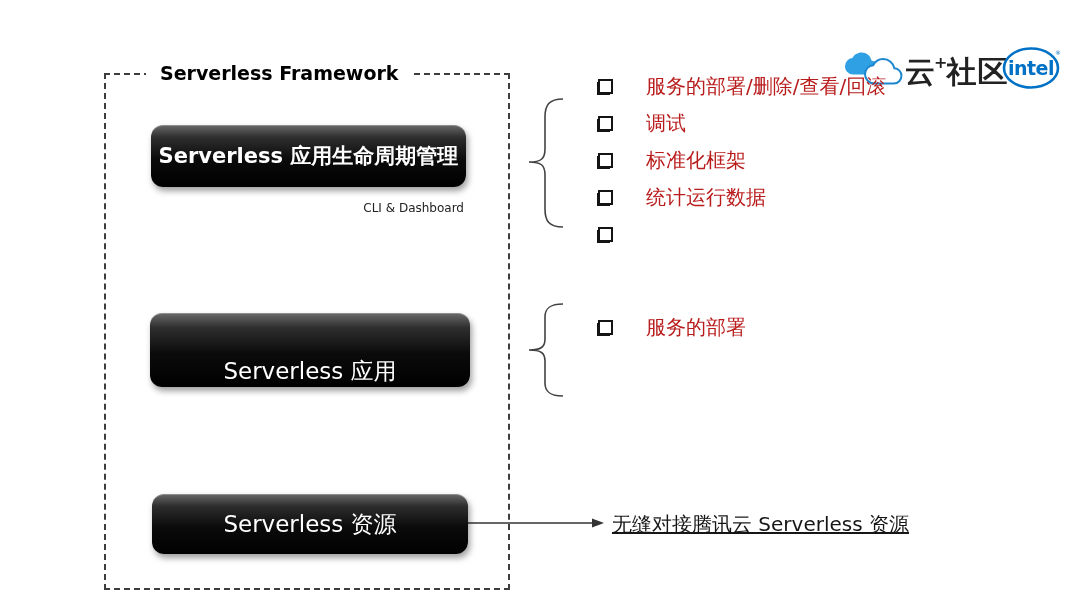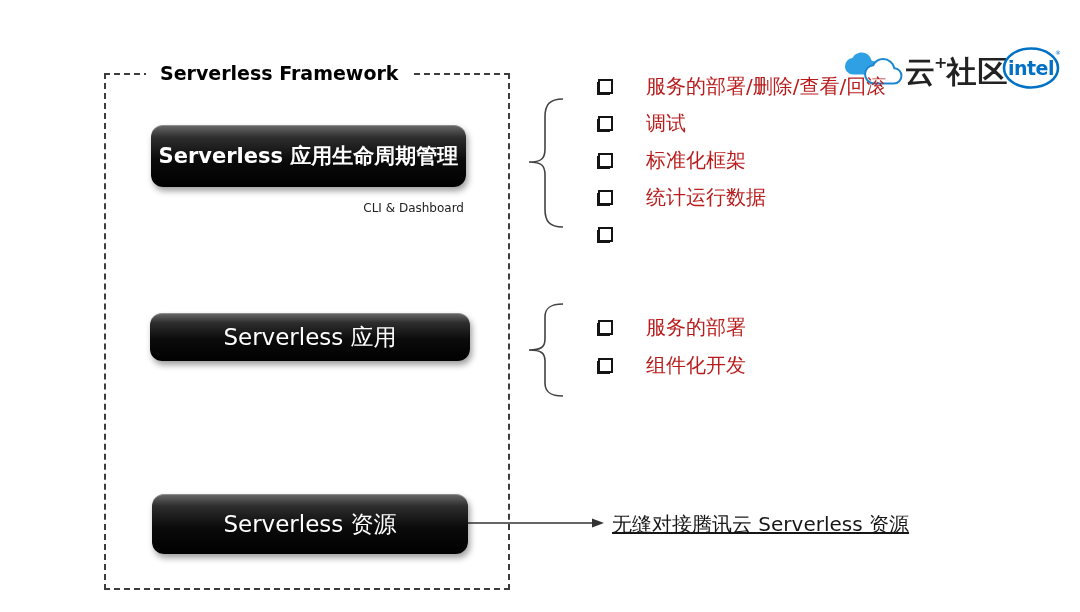--- a/index.html
+++ b/index.html
@@ -20,21 +20,21 @@
   }
   
   .sbox{
     position:absolute;border-radius:12px;
     background:linear-gradient(180deg,#6a6a6a 0%,#2e2e2e 20%,#0b0b0b 55%,#000 100%);
     box-shadow:2px 4px 6px rgba(0,0,0,0.38), inset 0 1px 0 rgba(255,255,255,0.25);
     display:flex;align-items:center;justify-content:center;
     color:#fff;white-space:nowrap;z-index:2;
   }
   .box1{left:151px;top:125px;width:315px;height:62px;font-size:21px;font-weight:bold;}
-  .box2{left:150px;top:313px;width:320px;height:48px;font-size:23px;}
+  .box2{left:150px;top:313px;width:320px;height:74px;font-size:23px;align-items:flex-end;}
   .box3{left:152px;top:494px;width:316px;height:60px;font-size:23px;}
   .cli-caption{
     position:absolute;left:151px;top:201px;width:313px;text-align:right;
     font-size:12px;color:#222;
   }
   
   .brace{position:absolute;}
   .brace1{left:521px;top:97px;}
   .brace2{left:521px;top:302px;}
   
@@ -116,24 +116,20 @@
     </li>
   </ul>
 
 <ul class="checklist list2">
 
     <li>
       <span class="cbx"></span>
       <span class="txt">服务的部署</span>
     </li>
 
-    <li>
-      <span class="cbx"></span>
-      <span class="txt">组件化开发</span>
-    </li>
   </ul>
 
 <svg class="arrow" width="140" height="14" viewBox="0 0 140 14">
   <line x1="0" y1="7" x2="126" y2="7" stroke="#333" stroke-width="1.4"></line>
   <path d="M126 2.5 L138 7 L126 11.5 Z" fill="#333"></path>
 </svg>
 <div class="arrow-note">无缝对接腾讯云 Serverless 资源</div>
 
 <svg class="cloud-logo" width="64" height="48" viewBox="0 0 64 48">
   <g transform="translate(3,3) scale(1.38)" fill="#2FA0E3">

